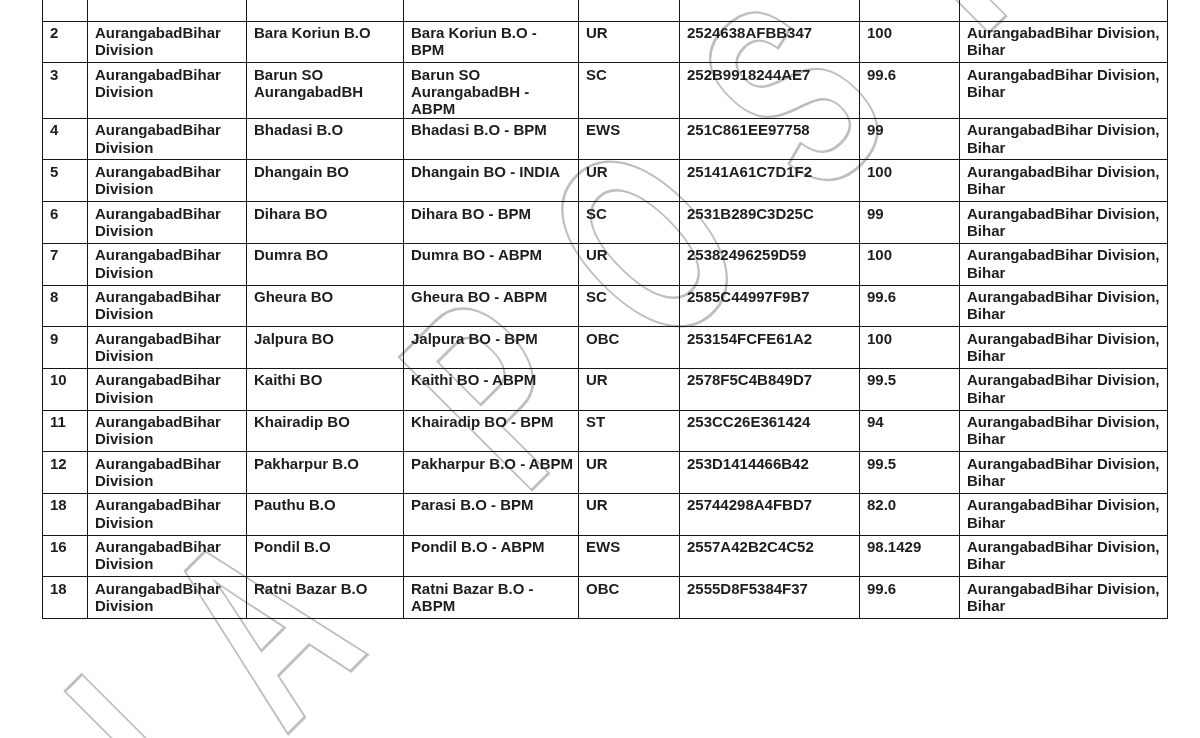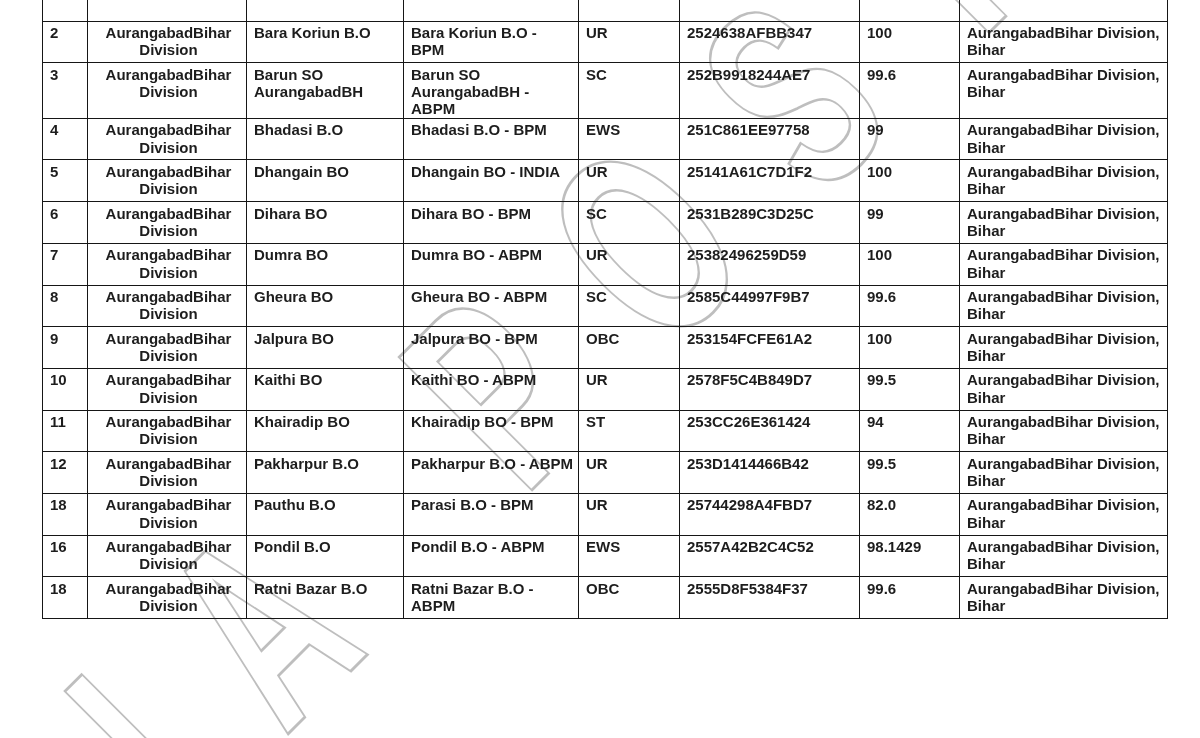--- a/index.html
+++ b/index.html
@@ -47,21 +47,21 @@
   table.results td {
     border: 1.5px solid #161616;
     vertical-align: top;
     padding: 2.5px 4px 0 7px;
     overflow: hidden;
     word-wrap: break-word;
   }
   table.results tr { height: 41.7px; }
   tr.row-partial { height: 40px; }
   tr.row-tall { height: 58.3px; }
-  td.c2 { padding-left: 11px; text-align: center; }
+  td.c2 { padding-left: 11px; }
   td.c3 { border-left-width: 3px; }
   td.c4 { padding-right: 8px; }
   td.c8 { padding-left: 11px; padding-right: 52px; }
   td.vb { vertical-align: bottom; padding-bottom: 2px; }
 </style>
 </head>
 <body>
 
 <div id="page">
 

